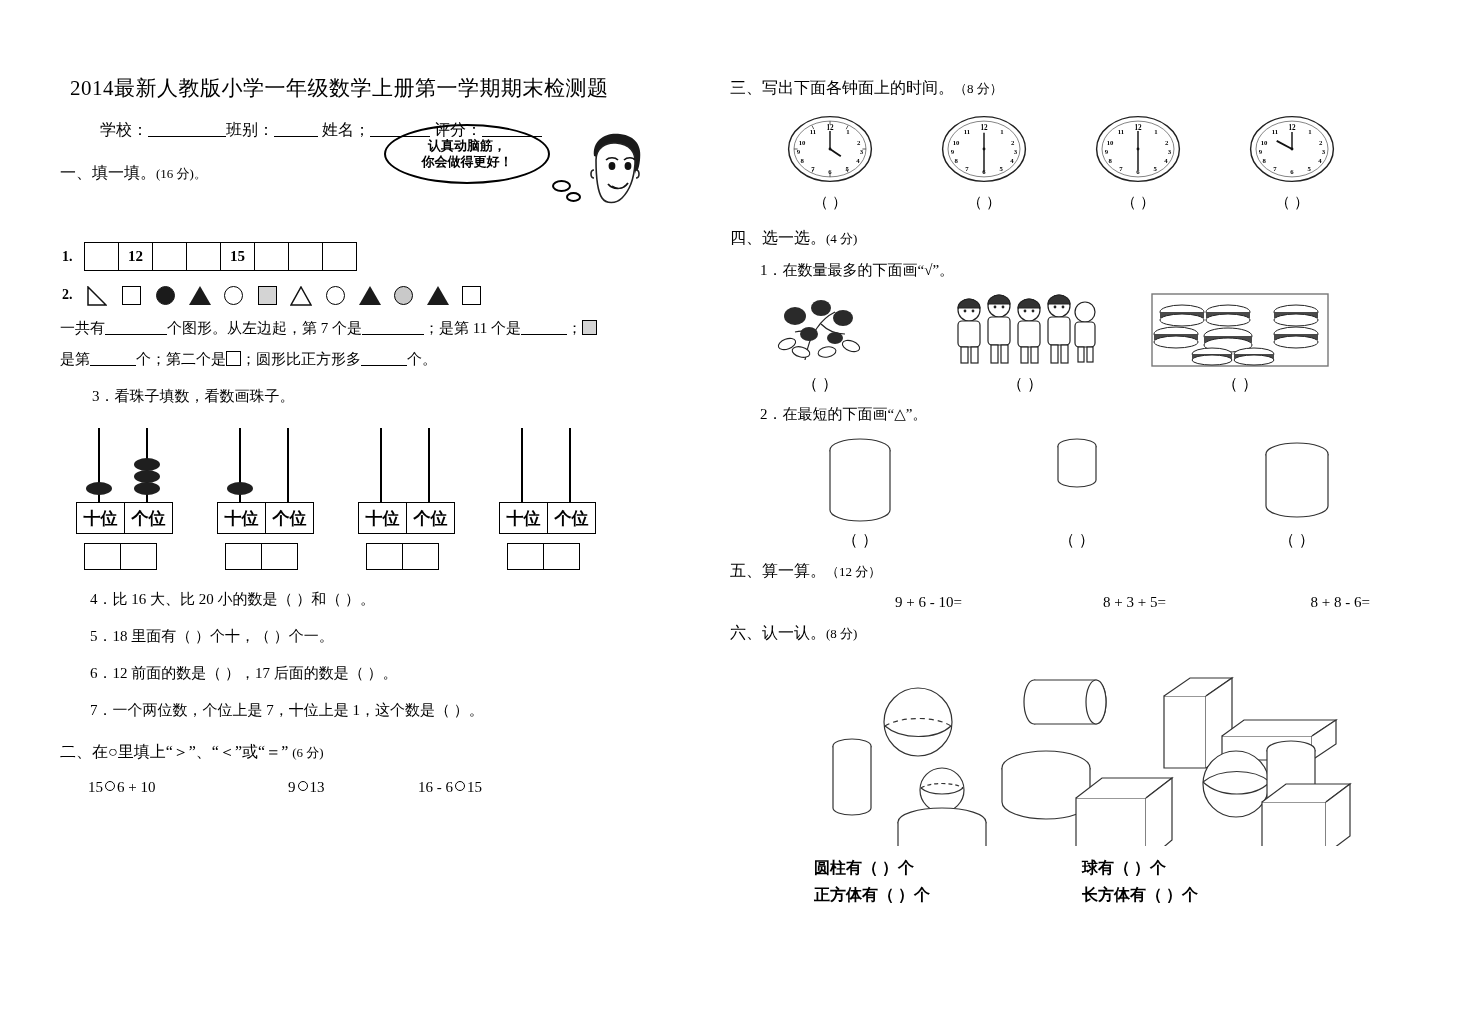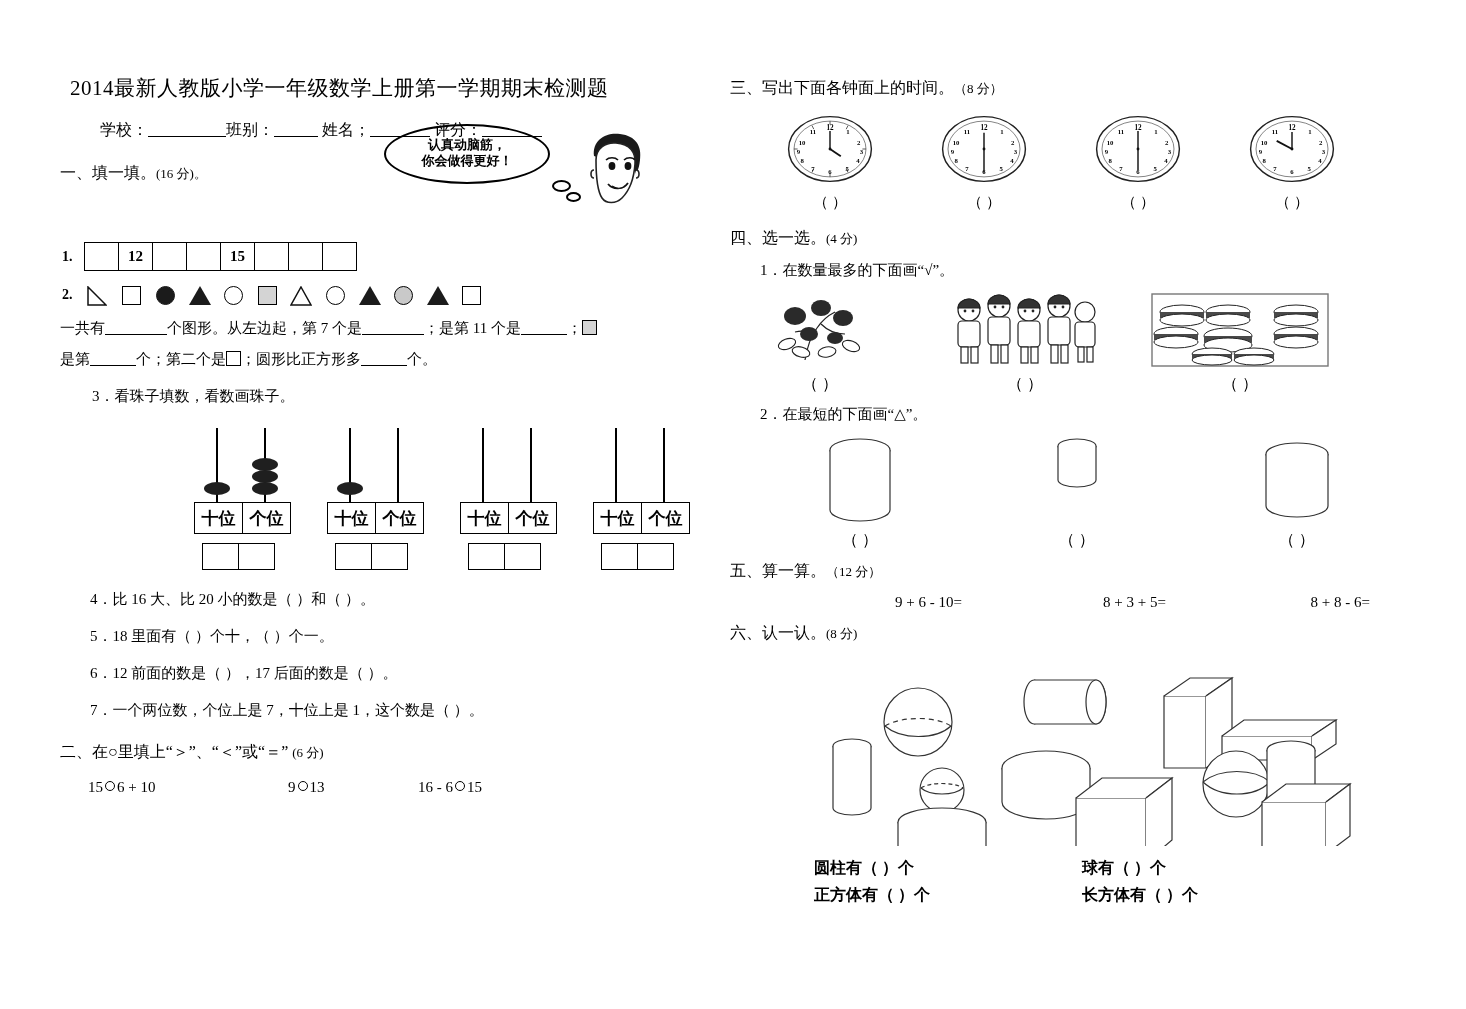--- a/index.html
+++ b/index.html
@@ -36,21 +36,21 @@
   .qtext { font-size: 15px; white-space: nowrap; }
   .blank { display:inline-block; border-bottom:1px solid #000; width:62px; vertical-align:-2px; }
   .blank-sm { display:inline-block; border-bottom:1px solid #000; width:46px; vertical-align:-2px; }
 
   
   .bubble-wrap { position: absolute; left: 322px; top: 122px; width: 270px; height: 100px; }
   .bubble {
     position:absolute; left:0; top:2px; width: 166px; height: 60px;
     border: 2px solid #000; border-radius: 50%;
     display:flex; flex-direction:column; align-items:center; justify-content:center;
-    font-family: Liberation Mono, monospace; font-weight: bold; font-size: 13px; line-height: 1.25;
+    font-family: Liberation Sans, sans-serif; font-weight: bold; font-size: 13px; line-height: 1.25;
   }
   .bub-dot1 { position:absolute; left:168px; top:58px; width:19px; height:12px; border:2px solid #000; border-radius:50%; }
   .bub-dot2 { position:absolute; left:182px; top:70px; width:15px; height:10px; border:2px solid #000; border-radius:50%; }
   .face { position:absolute; left:198px; top:8px; width:64px; height:84px; }
 
   
   .numstrip { margin-top: 14px; margin-left: 0px; display:flex; align-items:center; }
   .numstrip .idx { font-size:14px; font-weight:bold; width:22px; }
   .numstrip table { border-collapse: collapse; }
   .numstrip td {
@@ -67,21 +67,21 @@
   .cir    { width:19px; height:19px; border:1.5px solid #000; border-radius:50%; background:#fff; position:absolute; left:4px; top:3px;}
   .cir.black{ background:#1b1b1b; border-color:#1b1b1b;}
   .cir.gray { background:#c9c9c9; }
   .tri    { width:0;height:0; border-left:11px solid transparent; border-right:11px solid transparent;
             border-bottom:19px solid #1b1b1b; position:absolute; left:3px; top:3px;}
   .rtri   { position:absolute; left:3px; top:3px; width:20px; height:20px; }
   .inline-sq { display:inline-block; width:15px; height:15px; border:1.2px solid #000; background:#fff; vertical-align:-2px; }
   .inline-sq.gray { background:#d4d4d4; }
 
   
-  .abacus-area { margin-top: 16px; display:flex; gap: 0px; justify-content: flex-end; }
+  .abacus-area { margin-top: 16px; display:flex; gap: 8px; }
   .abacus { width: 133px; position: relative; }
   .rods { position:relative; height: 80px; width: 110px; margin-left: 4px; }
   .rod { position:absolute; width:1.6px; background:#000; }
   .bead { position:absolute; width:26px; height:13px; background:#1f1f1f; border-radius:50%; }
   .ptable { border-collapse:collapse; margin-left:4px; }
   .ptable td { width:48px; height:31px; border:1.4px solid #000; text-align:center;
                font-size:17px; font-weight:bold; font-family:"Liberation Serif", serif; }
   .anstable { border-collapse:collapse; margin-left:12px; margin-top:9px; }
   .anstable td { width:36px; height:26px; border:1.4px solid #000; }
 

